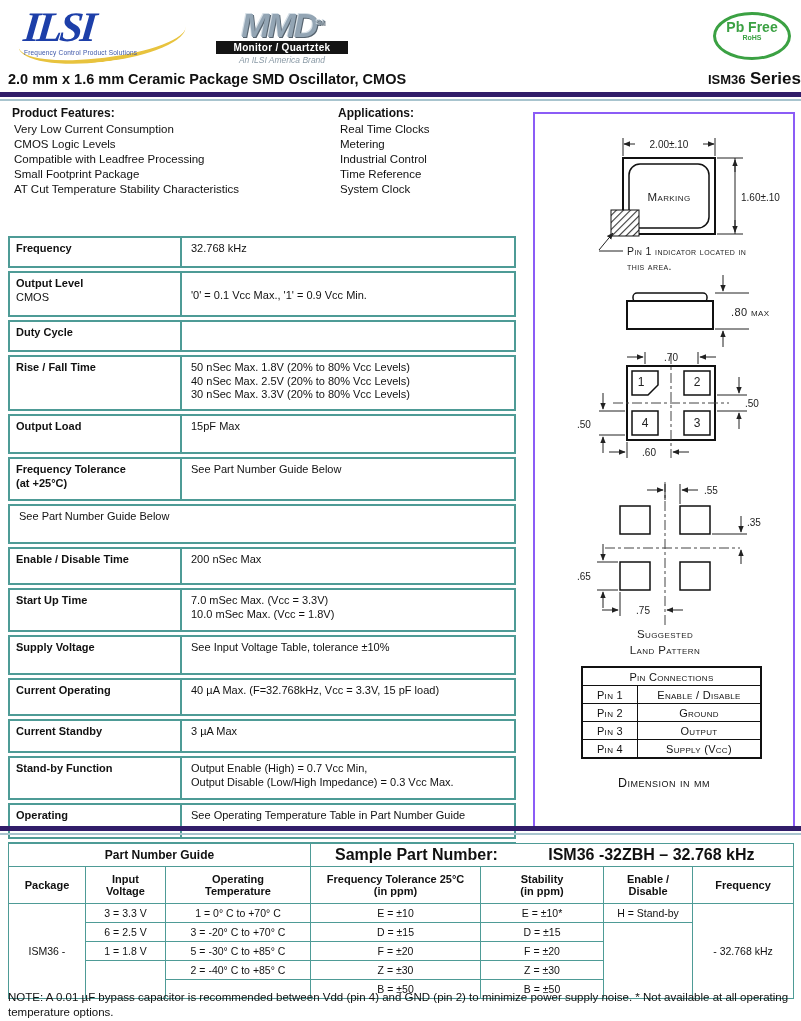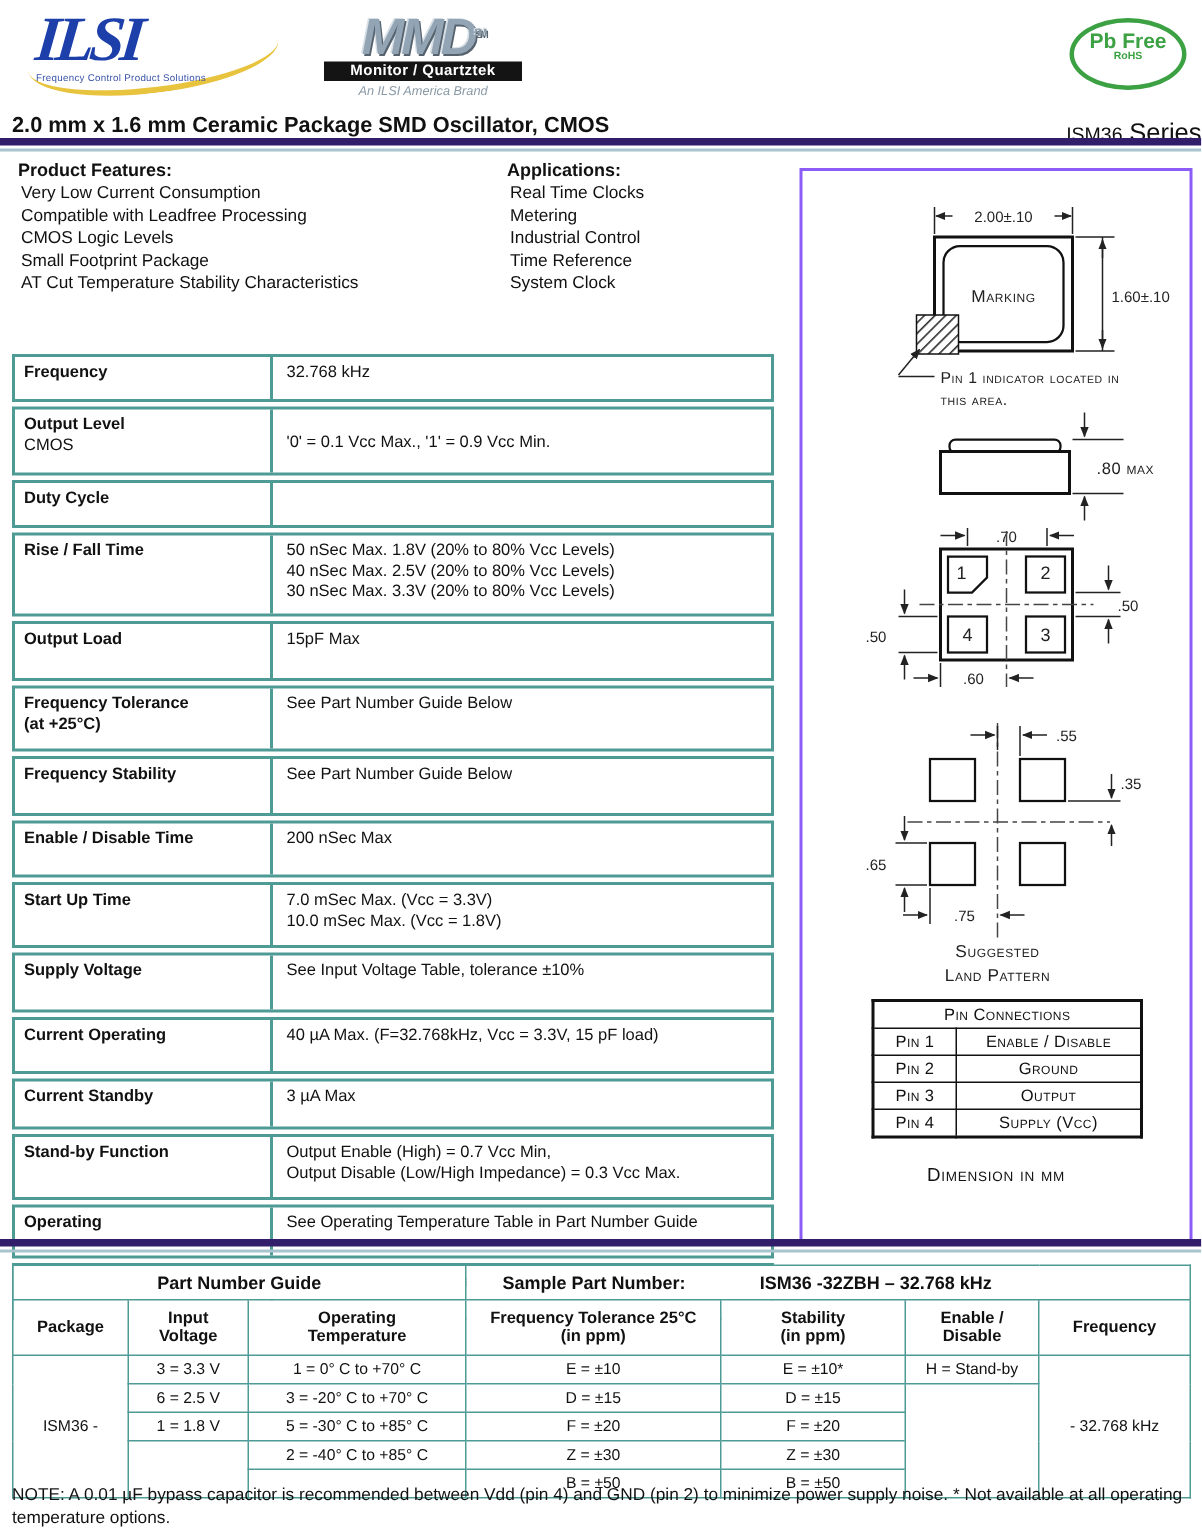--- a/index.html
+++ b/index.html
@@ -26,21 +26,21 @@
 
   .pbfree { position:absolute; left:713px; top:12px; width:72px; height:42px;
             border:3.5px solid #3ba143; border-radius:50%; text-align:center; color:#3ba143; }
   .pbfree-main { font-weight:bold; font-size:14px; margin-top:6px; line-height:13px; }
   .pbfree-sub { font-size:7px; font-weight:bold; }
 
   
   .titlebar { position:absolute; left:8px; right:0; top:69px; display:flex;
               justify-content:space-between; align-items:center; }
   .doc-title { font-weight:bold; font-size:14.5px; }
-  .series { font-weight:normal; white-space:nowrap;margin-top:10px; }
+  .series { font-weight:bold; white-space:nowrap; }
   .series-prefix { font-size:13px; }
   .series-suffix { font-size:17px; }
 
   .hrule { position:absolute; left:0; right:0; }
   .hrule .bar { height:5px; background:#311d69; }
   .hrule .lite { height:2px; background:#a8c4ce; margin-top:2px; }
   .rule-top { top:92px; }
   .rule-bottom { top:826px; }
 
   
@@ -88,21 +88,21 @@
   .fn-col { width:112px; }
   .dim-note { position:absolute; left:0; right:0; top:662px; text-align:center;
               font-variant:small-caps; font-size:12.5px; letter-spacing:.5px; }
 
   
   .png-table { position:absolute; left:8px; top:843px; width:785px;
                border-collapse:collapse; table-layout:fixed; font-size:10.5px; }
   .png-table td { border:1.5px solid #4E9B96; text-align:center; vertical-align:middle;
                   padding:1px 2px; line-height:12.5px; background:#fff; }
   .png-title { font-weight:bold; font-size:12px; height:20px; }
-  .png-sample { font-weight:bold; font-size:12px; text-align:left !important;margin-top:12px; }
+  .png-sample { font-weight:bold; font-size:16px; text-align:left !important;margin-top:12px; }
   .png-sample .lbl { margin-left:22px; }
   .png-sample .val { margin-left:46px; }
   .png-head td { font-weight:bold; font-size:11px; white-space:pre-line; height:34px; }
   .png-data td { height:16px; }
 
   .note { position:absolute; left:8px; right:6px; top:990px; font-size:11.5px; line-height:15px; }
 </style>
 </head>
 <body>
 
@@ -134,22 +134,22 @@
   </div>
 
   <div class="hrule rule-top">
       <div class="bar"></div>
       <div class="lite"></div>
     </div>
 
   <div class="features">
     <div class="list-head">Product Features:</div>
     <div class="list-item">Very Low Current Consumption</div>
+    <div class="list-item">CMOS Logic Levels</div>
     <div class="list-item">Compatible with Leadfree Processing</div>
-    <div class="list-item">CMOS Logic Levels</div>
     <div class="list-item">Small Footprint Package</div>
     <div class="list-item">AT Cut Temperature Stability Characteristics</div>
   </div>
 
   <div class="apps">
     <div class="list-head">Applications:</div>
     <div class="list-item">Real Time Clocks</div>
     <div class="list-item">Metering</div>
     <div class="list-item">Industrial Control</div>
     <div class="list-item">Time Reference</div>
@@ -177,21 +177,20 @@
     <div class="spec-row">
       <div class="spec-label">Output Load</div>
       <div class="spec-value">15pF Max</div>
     </div>
     <div class="spec-row">
       <div class="spec-label">Frequency Tolerance
  (at +25°C)</div>
       <div class="spec-value">See Part Number Guide Below</div>
     </div>
     <div class="spec-row">
-      <div class="spec-label">Frequency Stability</div>
       <div class="spec-value">See Part Number Guide Below</div>
     </div>
     <div class="spec-row">
       <div class="spec-label">Enable / Disable Time</div>
       <div class="spec-value">200 nSec Max</div>
     </div>
     <div class="spec-row">
       <div class="spec-label">Start Up Time</div>
       <div class="spec-value"> 7.0 mSec Max. (Vcc = 3.3V)
 10.0 mSec Max. (Vcc = 1.8V)</div>

